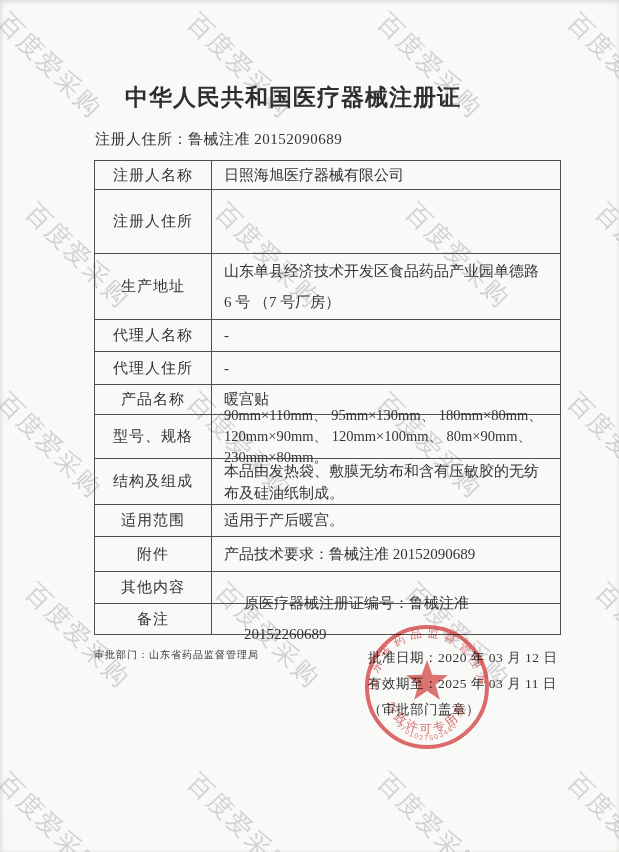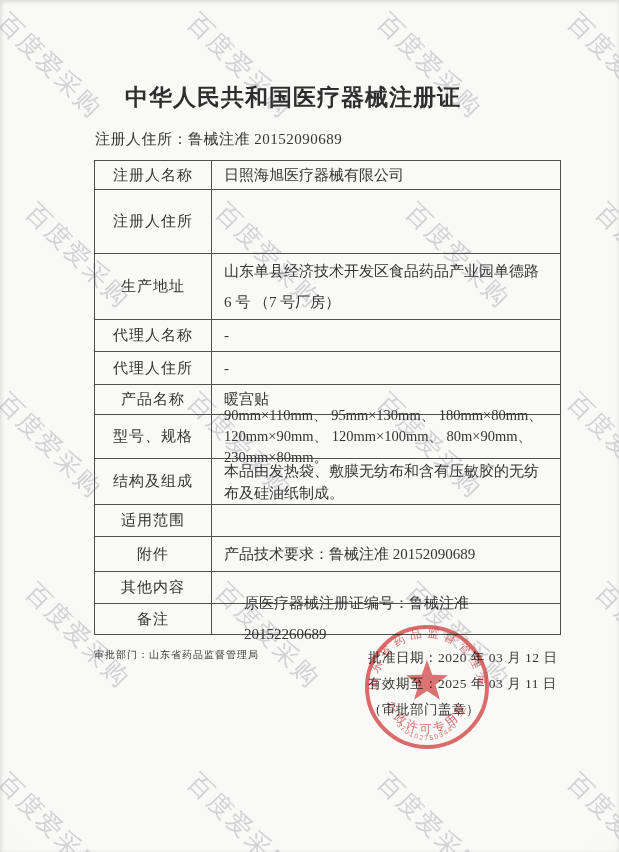--- a/index.html
+++ b/index.html
@@ -135,20 +135,21 @@
       <div class="row" style="height:44px">
         <div class="cell lab">型号、规格</div>
         <div class="cell val small">90mm×110mm、 95mm×130mm、 180mm×80mm、 120mm×90mm、 120mm×100mm、 80m×90mm、 230mm×80mm。</div>
       </div>
       <div class="row" style="height:46px">
         <div class="cell lab">结构及组成</div>
         <div class="cell val tight">本品由发热袋、敷膜无纺布和含有压敏胶的无纺布及硅油纸制成。</div>
       </div>
       <div class="row" style="height:32px">
         <div class="cell lab">适用范围</div>
+        <div class="cell val">适用于产后暖宫。</div>
       </div>
       <div class="row" style="height:35px">
         <div class="cell lab">附件</div>
         <div class="cell val">产品技术要求：鲁械注准 20152090689</div>
       </div>
       <div class="row" style="height:32px">
         <div class="cell lab">其他内容</div>
         <div class="cell val"></div>
       </div>
       <div class="row" style="height:30px">

